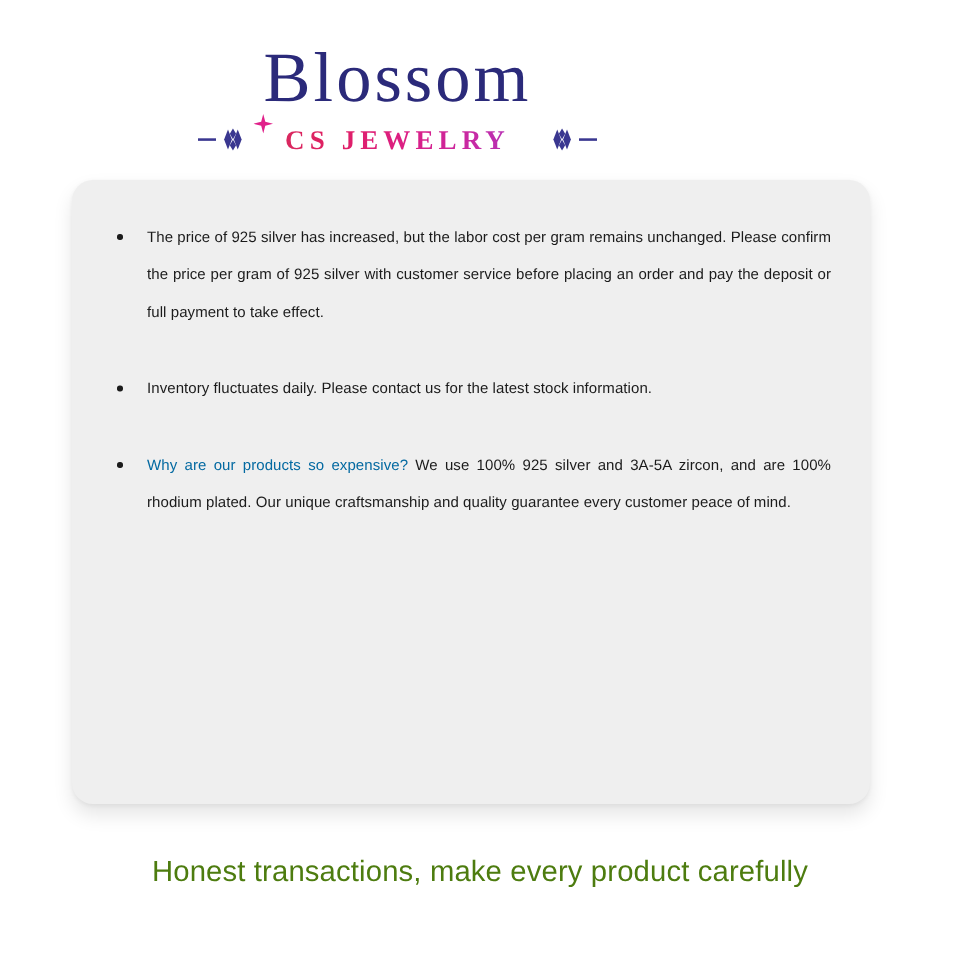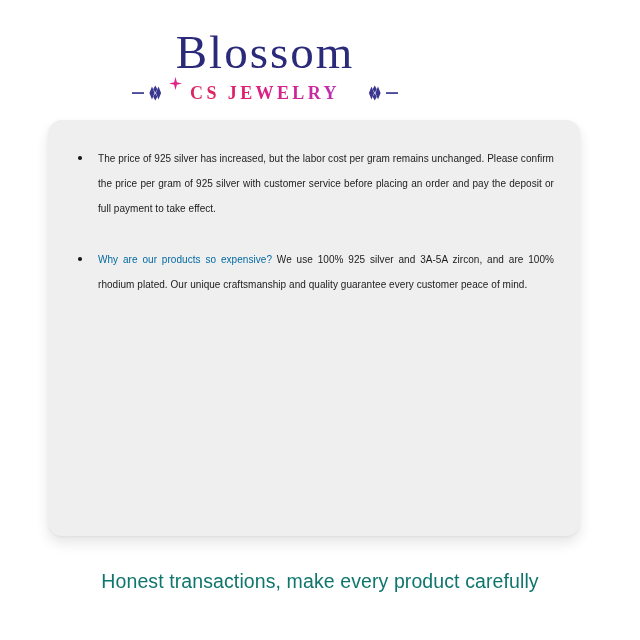--- a/index.html
+++ b/index.html
@@ -135,21 +135,21 @@
     color: #0369a1;
   }
 
   
   .tagline {
     position: absolute;
     left: 0;
     top: 570px;
     width: 640px;
     text-align: center;
-    color: #0f766e;
+    color: #4d7c0f;
     font-size: 19.5px;
     letter-spacing: 0.1px;
   }
 </style>
 </head>
 <body>
 
 <div class="page">
 
   <div class="logo-block">
@@ -194,20 +194,24 @@
 
   <div class="notice-card">
     <ul class="notice-list">
 
       <li class="notice-item">
         <span class="dot"></span>
         <span class="body">The price of 925 silver has increased, but the labor cost per gram remains unchanged. Please confirm the price per gram of 925 silver with customer service before placing an order and pay the deposit or full payment to take effect.</span>
       </li>
 
 
+      <li class="notice-item">
+        <span class="dot"></span>
+        <span class="body">Inventory fluctuates daily. Please contact us for the latest stock information.</span>
+      </li>
 
       <li class="notice-item">
         <span class="dot"></span>
         <span class="body"><span class="highlight-q">Why are our products so expensive?</span><span> We use 100% 925 silver and 3A-5A zircon, and are 100% rhodium plated. Our unique craftsmanship and quality guarantee every customer peace of mind.</span></span>
       </li>
 
     </ul>
   </div>
 
   <div class="tagline">Honest transactions, make every product carefully</div>

